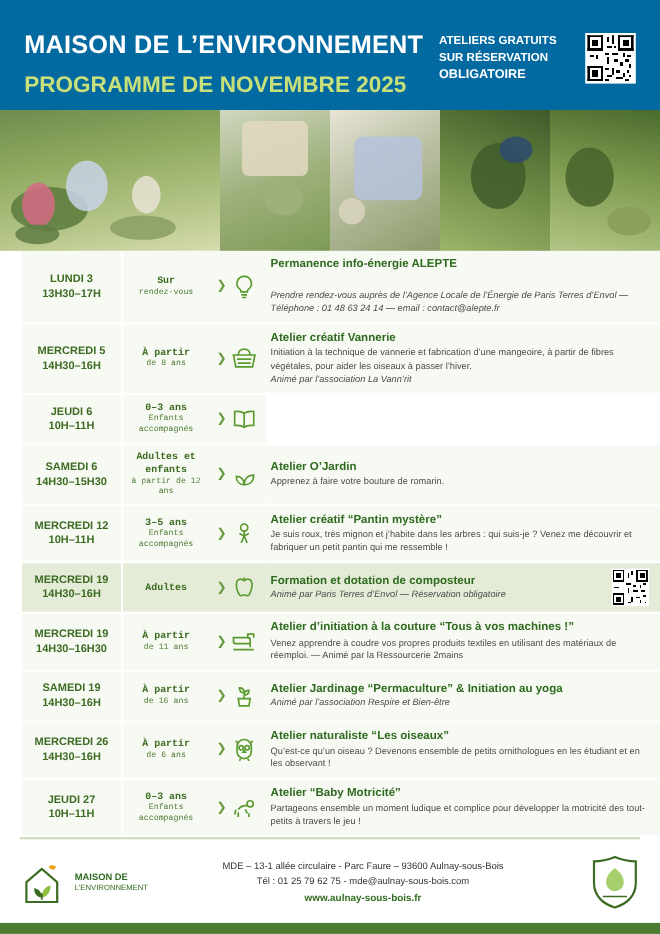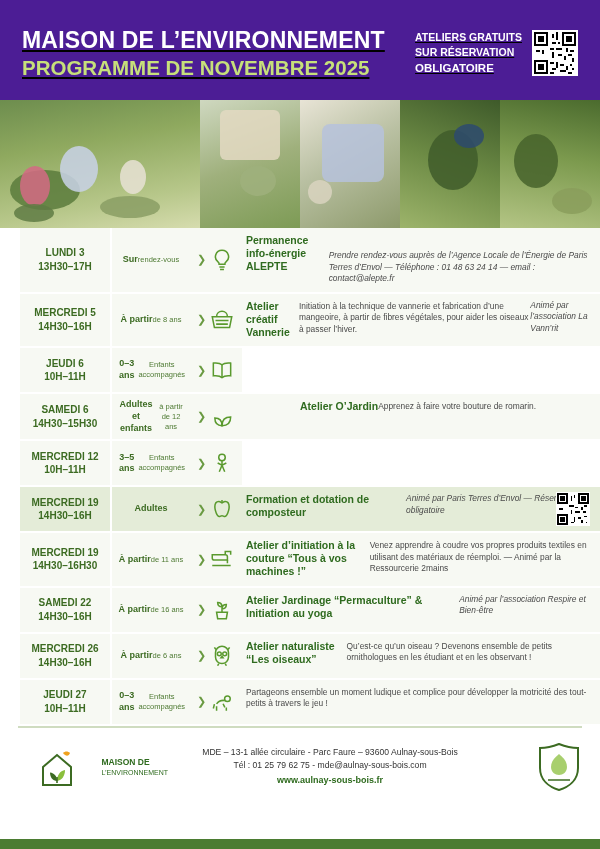--- a/index.html
+++ b/index.html
@@ -6,47 +6,46 @@
   body {
     width: 600px; height: 849px;
     background: #ffffff;
     font-family: "Liberation Sans", sans-serif;
     overflow: hidden;
   }
   .page { position: relative; width: 600px; height: 849px; background: #fff; }
 
   
   .header {
-    background: #4c1d95;
+    background: #0369a1;
     padding: 22px 22px 16px 22px;
     display: flex;
     align-items: flex-start;
     justify-content: space-between;
     height: 100px;
-    text-decoration: underline;
   }
   .header-left { padding-top: 6px; }
   .title-1 {
     color: #ffffff;
     font-size: 23px;
     font-weight: bold;
     letter-spacing: 0.2px;
     line-height: 1.12;
   }
   .title-2 {
     color: #c7e07a;
     font-size: 20.5px;
     font-weight: bold;
     line-height: 1.2;
-    margin-top: 2px;
+    margin-top: 12px;
   }
   .header-right {
     display: flex;
     align-items: flex-start;
-    gap: 10px;
+    gap: 26px;
     padding-top: 8px;
   }
   .booking {
     color: #ffffff;
     font-size: 10.5px;
     font-weight: bold;
     line-height: 1.45;
     text-align: left;
   }
   .booking .big { font-size: 11.5px; }
@@ -93,38 +92,39 @@
     text-align: center;
     padding: 6px 2px;
     border-right: 2px solid #ffffff;
     margin-left: 20px;
   }
   .cell-age {
     width: 78px;
     color: #3c6b22;
     font-size: 9px;
     line-height: 1.3;
-    display: flex; flex-direction: row;
+    display: flex; flex-direction: column;
     align-items: center; justify-content: center;
     text-align: center;
     padding: 5px 4px;
     font-weight: bold;
+    font-family: Liberation Mono, monospace;
   }
   .cell-age .sub { font-weight: normal; font-size: 7.5px; color: #4e7a33; }
   .cell-icon {
     width: 52px;
     display: flex; align-items: center; justify-content: center;
     gap: 3px;
   }
   .chev { color: #6a9a42; font-size: 11px; line-height: 1; }
   .ico { width: 26px; height: 26px; display: block; }
   .cell-body {
     flex: 1;
     padding: 6px 10px 7px 4px;
-    display: flex; flex-direction: row; justify-content: center;
+    display: flex; flex-direction: column; justify-content: center;
   }
   .act-title {
     color: #2f6b1f;
     font-weight: bold;
     font-size: 10.5px;
     line-height: 1.25;
   }
   .act-desc {
     color: #4a4a4a;
     font-size: 8.4px;
@@ -145,21 +145,21 @@
   }
 
   
   .footer {
     display: flex;
     align-items: center;
     justify-content: space-between;
     padding: 12px 18px 10px 18px;
     height: 76px;
   }
-  .footer-logo { display: flex; align-items: center; gap: 24px; width: 150px; justify-content: flex-end; }
+  .footer-logo { display: flex; align-items: center; gap: 10px; width: 150px; }
   .footer-logo-text { font-size: 8.5px; font-weight: bold; color: #2f6b1f; line-height: 1.3; }
   .footer-logo-text .l2 { font-size: 7px; font-weight: normal; }
   .footer-center { text-align: center; flex: 1; }
   .footer-center div { font-size: 8.6px; color: #333; line-height: 1.6; }
   .footer-center .web { color: #2f6b1f; font-weight: bold; font-size: 9px; }
   .footer-right { width: 90px; display: flex; justify-content: flex-end; }
   .crest { width: 46px; height: 50px; }
   .rule { height: 2px; background: #cfdcc0; margin: 0 18px; }
   .bottom-bar { height: 10px; background: #4b7c32; width: 100%; position: absolute; bottom: 0; left: 0; }
 </style>
@@ -354,20 +354,24 @@
         <span>3–5 ans</span>
         <span class="sub">Enfants accompagnés</span>
       </div>
       <div class="cell-icon">
         <span class="chev">❯</span>
         <svg class="ico" viewBox="0 0 24 24" fill="none" stroke="#5a9a2e" stroke-width="1.4">
           <circle cx="12" cy="7" r="3"></circle>
           <path d="M12 10v4M8 12l4 2 4-2M9.5 20l2.5-6 2.5 6"></path>
         </svg>
       </div>
+      <div class="cell-body">
+        <div class="act-title">Atelier créatif “Pantin mystère”</div>
+        <div class="act-desc">Je suis roux, très mignon et j’habite dans les arbres : qui suis-je ? Venez me découvrir et fabriquer un petit pantin qui me ressemble !</div>
+      </div>
     </div>
 
     <div class="row shade row-with-qr">
       <div class="cell-date">
         <span>MERCREDI 19</span>
         <span>14H30–16H</span>
       </div>
       <div class="cell-age">
         <span>Adultes</span>
       </div>
@@ -439,21 +443,21 @@
         </svg>
       </div>
       <div class="cell-body">
         <div class="act-title">Atelier d’initiation à la couture “Tous à vos machines !”</div>
         <div class="act-desc">Venez apprendre à coudre vos propres produits textiles en utilisant des matériaux de réemploi.  — Animé par la Ressourcerie 2mains</div>
       </div>
     </div>
 
     <div class="row">
       <div class="cell-date">
-        <span>SAMEDI 22</span>
+        <span>SAMEDI 19</span>
         <span>14H30–16H</span>
       </div>
       <div class="cell-age">
         <span>À partir</span>
         <span class="sub">de 16 ans</span>
       </div>
       <div class="cell-icon">
         <span class="chev">❯</span>
         <svg class="ico" viewBox="0 0 24 24" fill="none" stroke="#5a9a2e" stroke-width="1.4">
           <path d="M7 14h10l-1 6H8l-1-6z"></path>
@@ -500,20 +504,21 @@
         <span class="sub">Enfants accompagnés</span>
       </div>
       <div class="cell-icon">
         <span class="chev">❯</span>
         <svg class="ico" viewBox="0 0 24 24" fill="none" stroke="#5a9a2e" stroke-width="1.4">
           <circle cx="17" cy="9" r="2.6"></circle>
           <path d="M14.6 10.6c-3-.4-6 .8-7.6 3.2M5 14l-1 4M7 16v4M13 13.6l1.6 3.4M16 17v3"></path>
         </svg>
       </div>
       <div class="cell-body">
+        <div class="act-title">Atelier “Baby Motricité”</div>
         <div class="act-desc">Partageons ensemble un moment ludique et complice pour développer la motricité des tout-petits à travers le jeu !</div>
       </div>
     </div>
   </div>
 
   <div class="rule"></div>
 
   <div class="footer">
     <div class="footer-logo">
       <svg width="40" height="44" viewBox="0 0 40 44">

